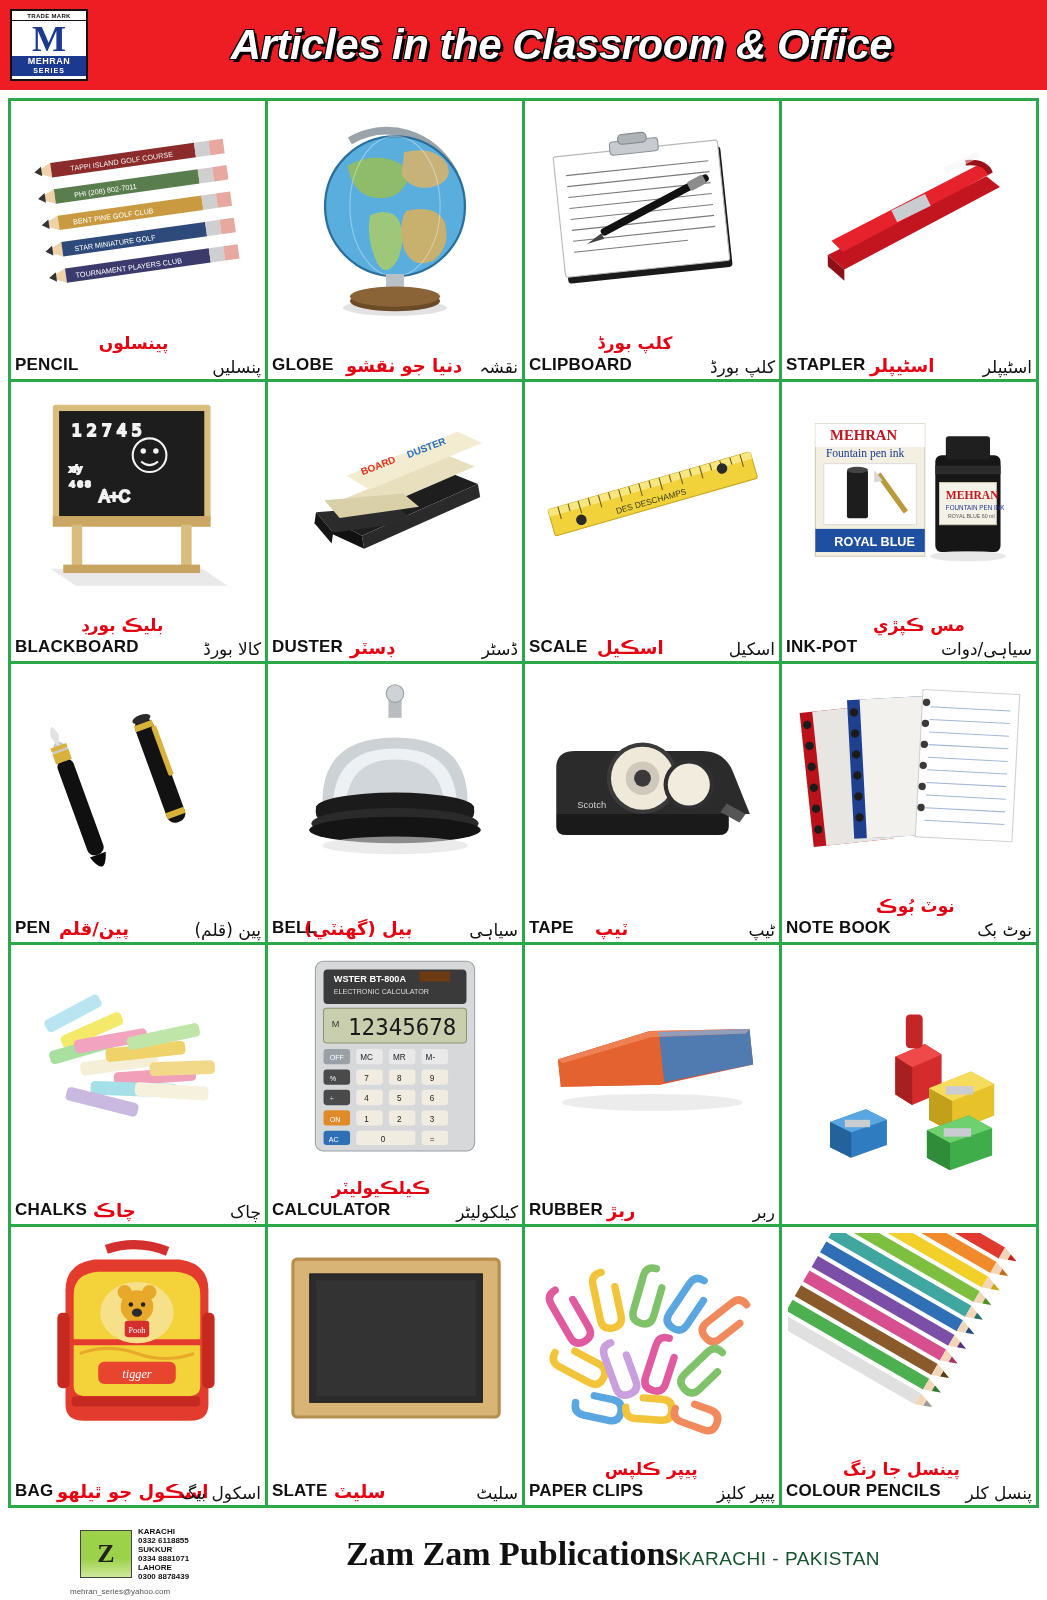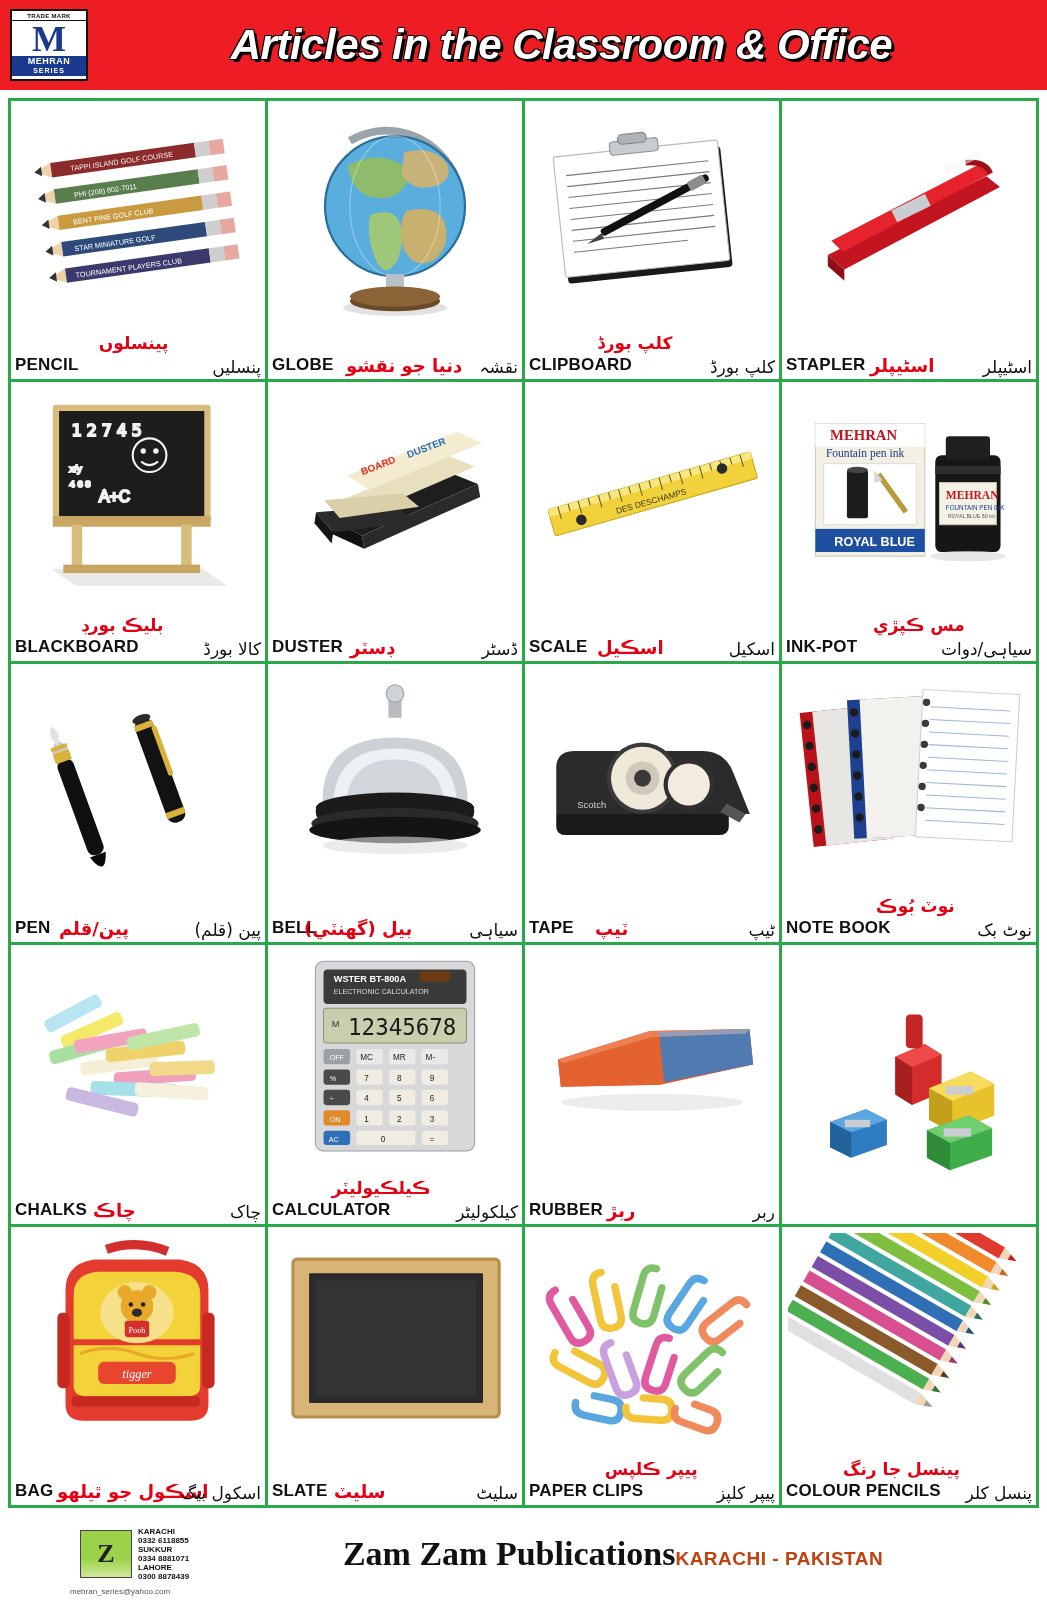--- a/index.html
+++ b/index.html
@@ -174,22 +174,22 @@
     justify-content: center;
   }
   .footer-pub {
     font-size: 34px;
     font-weight: bold;
     color: #111;
     font-family: "Liberation Serif", serif;
   }
   .footer-city {
     font-size: 19px;
-    font-weight: bold;
-    color: #c2410c;
+    font-weight: normal;
+    color: #14532d;
     letter-spacing: .5px;
   }
   .footer-email {
     position: absolute;
     left: 70px; bottom: 4px;
     font-size: 8px;
     color: #555;
   }
 
   

